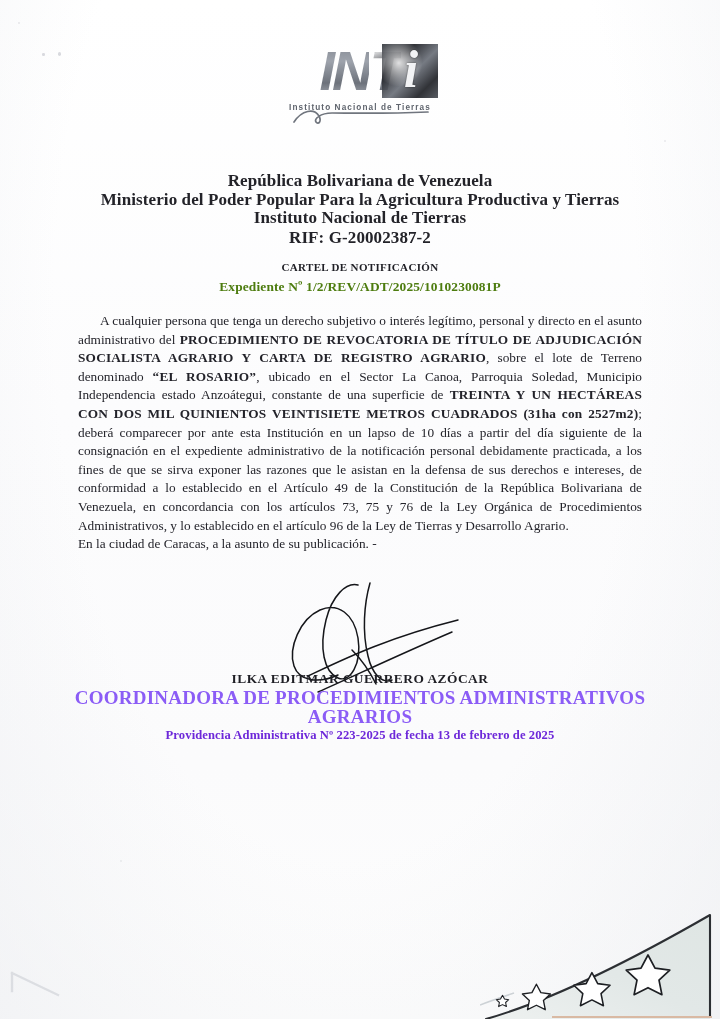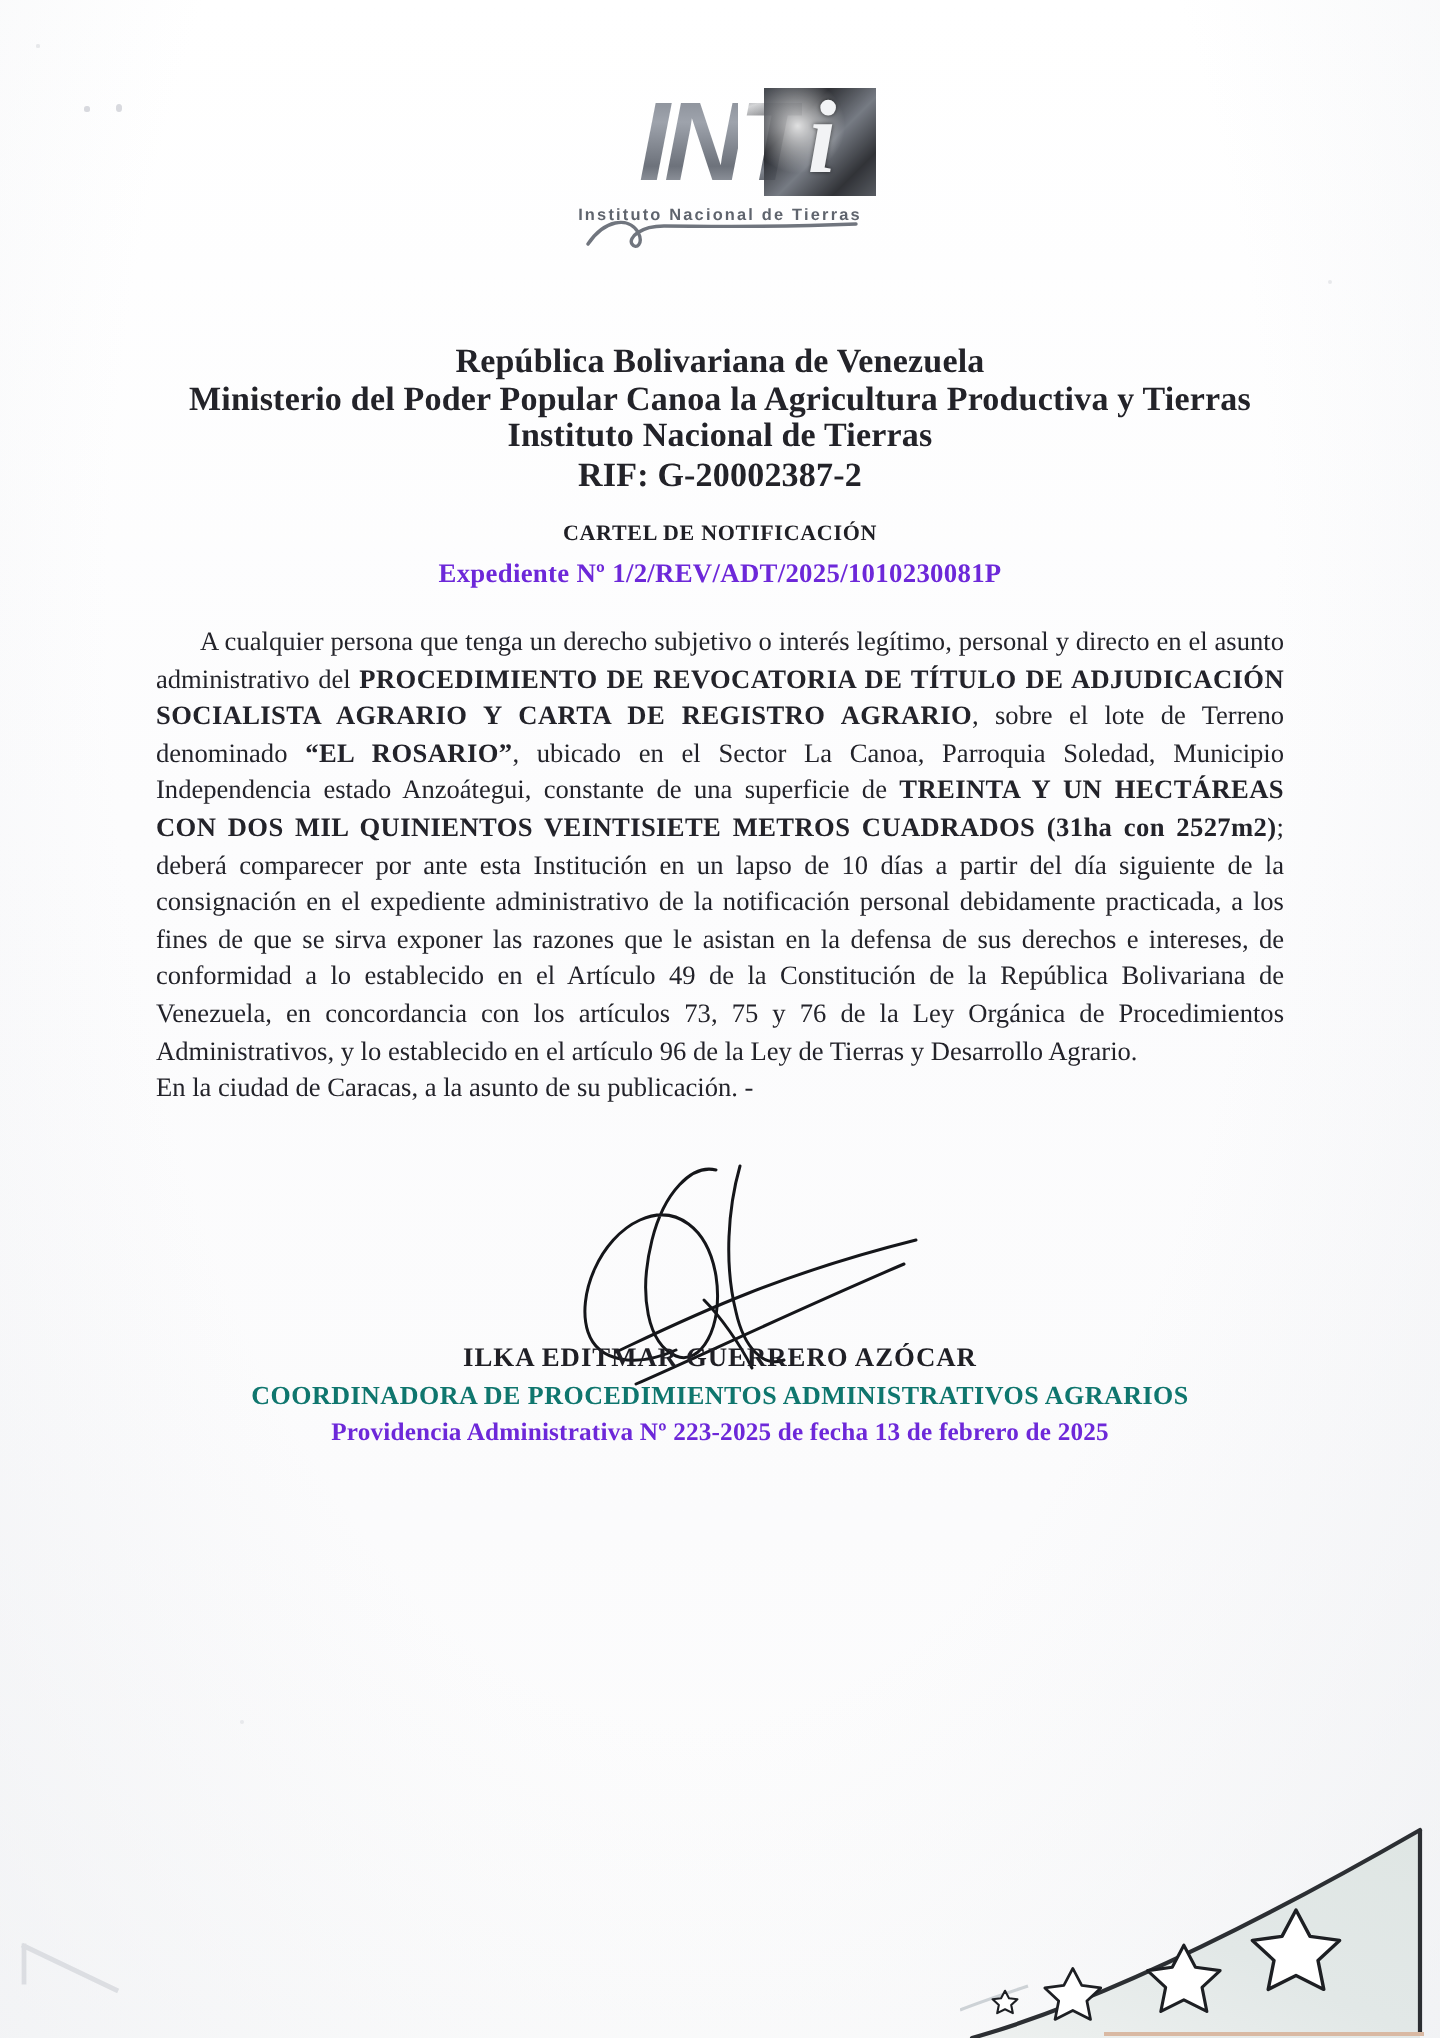--- a/index.html
+++ b/index.html
@@ -150,21 +150,21 @@
     font-size: 11px;
     letter-spacing: .35px;
     line-height: 19px;
     color: #1f1f25;
   }
   .doc-title .t2 {
     font-weight: 700;
     font-size: 13.4px;
     letter-spacing: .15px;
     line-height: 19px;
-    color: #6d28d9;
+    color: #4d7c0f;
   }
 
   
   .body-text {
     position: absolute;
     left: 78px;
     width: 564px;
     top: 312px;
     font-size: 13.3px;
     line-height: 18.6px;
@@ -195,24 +195,24 @@
   }
   .sign-name {
     font-weight: 700;
     font-size: 13.4px;
     letter-spacing: .5px;
     line-height: 18px;
     color: #1f1f25;
   }
   .sign-role {
     font-weight: 700;
-    font-size: 13px;
+    font-size: 19px;
     letter-spacing: .25px;
     line-height: 19px;
-    color: #0f766e;
+    color: #8b5cf6;
   }
   .sign-prov {
     font-weight: 700;
     font-size: 12.6px;
     letter-spacing: .1px;
     line-height: 19px;
     color: #6d28d9;
   }
 
   
@@ -254,21 +254,21 @@
       </div>
       <div class="logo-tagline">Instituto Nacional de Tierras</div>
       <svg class="logo-squiggle" viewBox="0 0 146 22">
         <path d="M6 16 C14 4, 26 2, 31 10 C34 16, 30 19, 28 16 C26 13, 32 7, 44 7 C62 7, 92 8, 140 6" fill="none" stroke="#70757e" stroke-width="1.7" stroke-linecap="round"></path>
       </svg>
     </div>
   </div>
 
   <div class="heading">
     <div>República Bolivariana de Venezuela</div>
-    <div>Ministerio del Poder Popular Canoa la Agricultura Productiva y Tierras</div>
+    <div>Ministerio del Poder Popular Para la Agricultura Productiva y Tierras</div>
     <div>Instituto Nacional de Tierras</div>
     <div class="rif">RIF: G-20002387-2</div>
   </div>
 
   <div class="doc-title">
     <div class="t1">CARTEL DE NOTIFICACIÓN</div>
     <div class="t2">Expediente Nº 1/2/REV/ADT/2025/1010230081P</div>
   </div>
 
   <div class="body-text">

